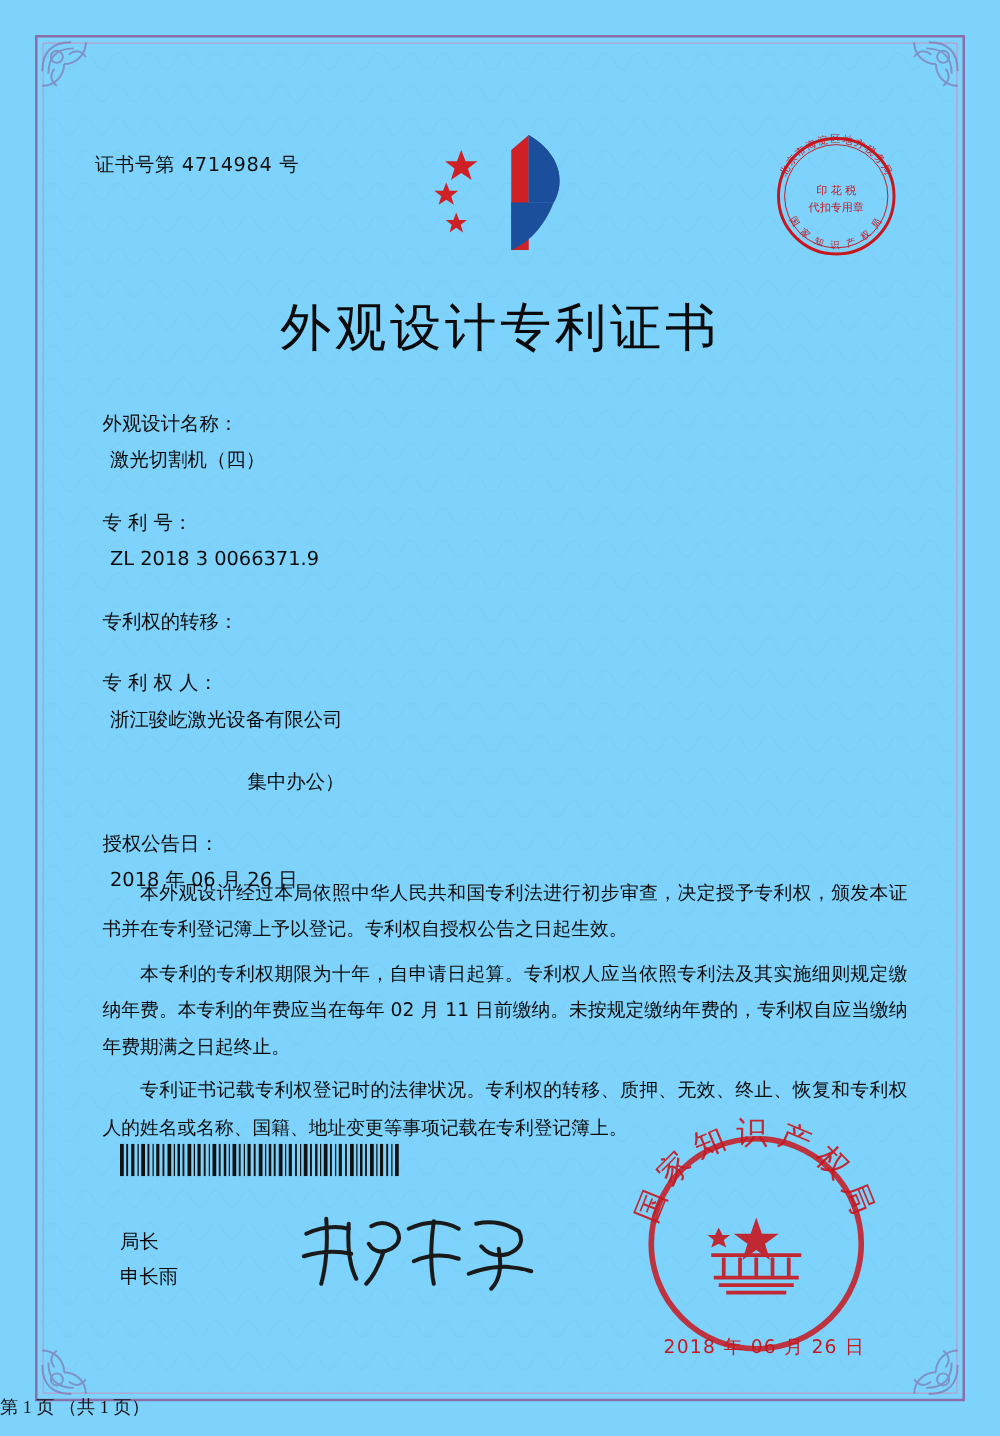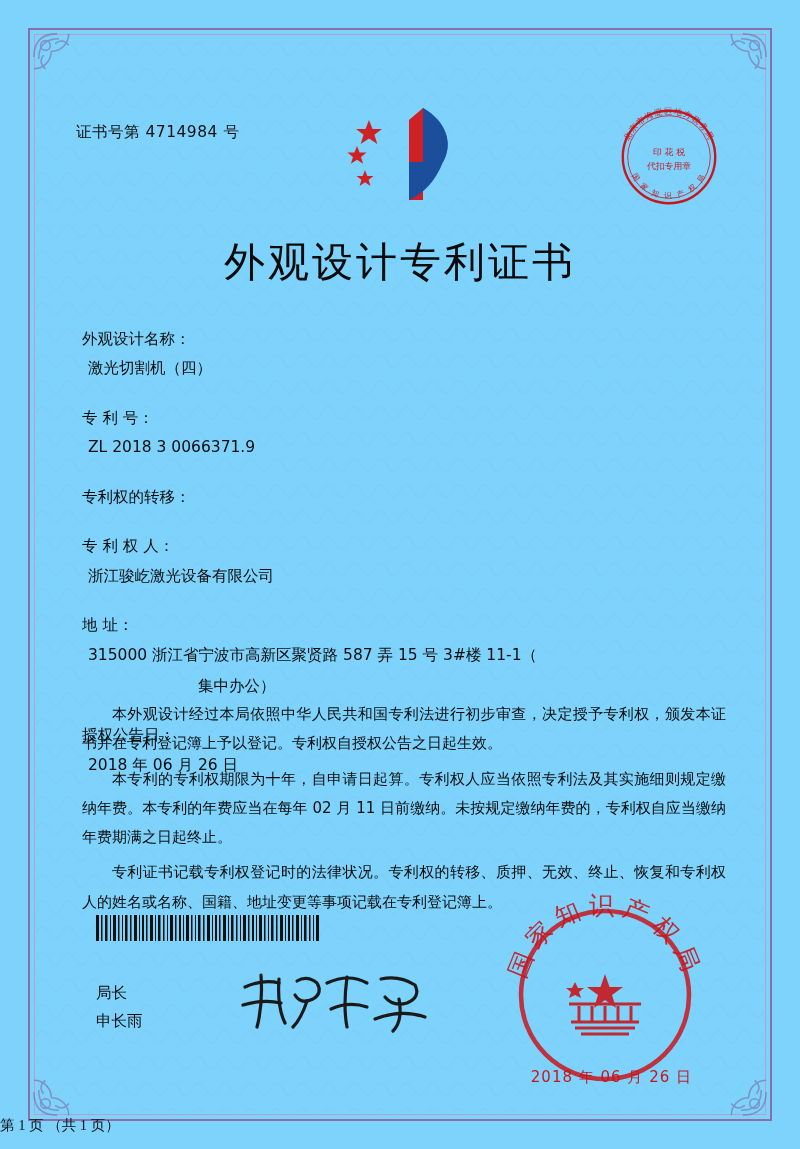--- a/index.html
+++ b/index.html
@@ -276,24 +276,20 @@
 
       <div class="row">
         <span class="lbl">专利权的转移：</span>
       </div>
 
       <div class="row">
         <span class="lbl">专 利 权 人：</span>
         <span class="val">浙江骏屹激光设备有限公司</span>
       </div>
 
-      <div class="row" style="margin-bottom:2px;">
-        <span class="lbl">地      址：</span>
-        <span class="val">315000 浙江省宁波市高新区聚贤路 587 弄 15 号 3#楼 11-1（</span>
-      </div>
       <div class="row indent2">
         <span class="val" style="padding-left:0">集中办公）</span>
       </div>
 
       <div class="row">
         <span class="lbl">授权公告日：</span>
         <span class="val" style="flex:0 0 auto;">2018 年 06 月 26 日</span>
       </div>
     </div>
 

